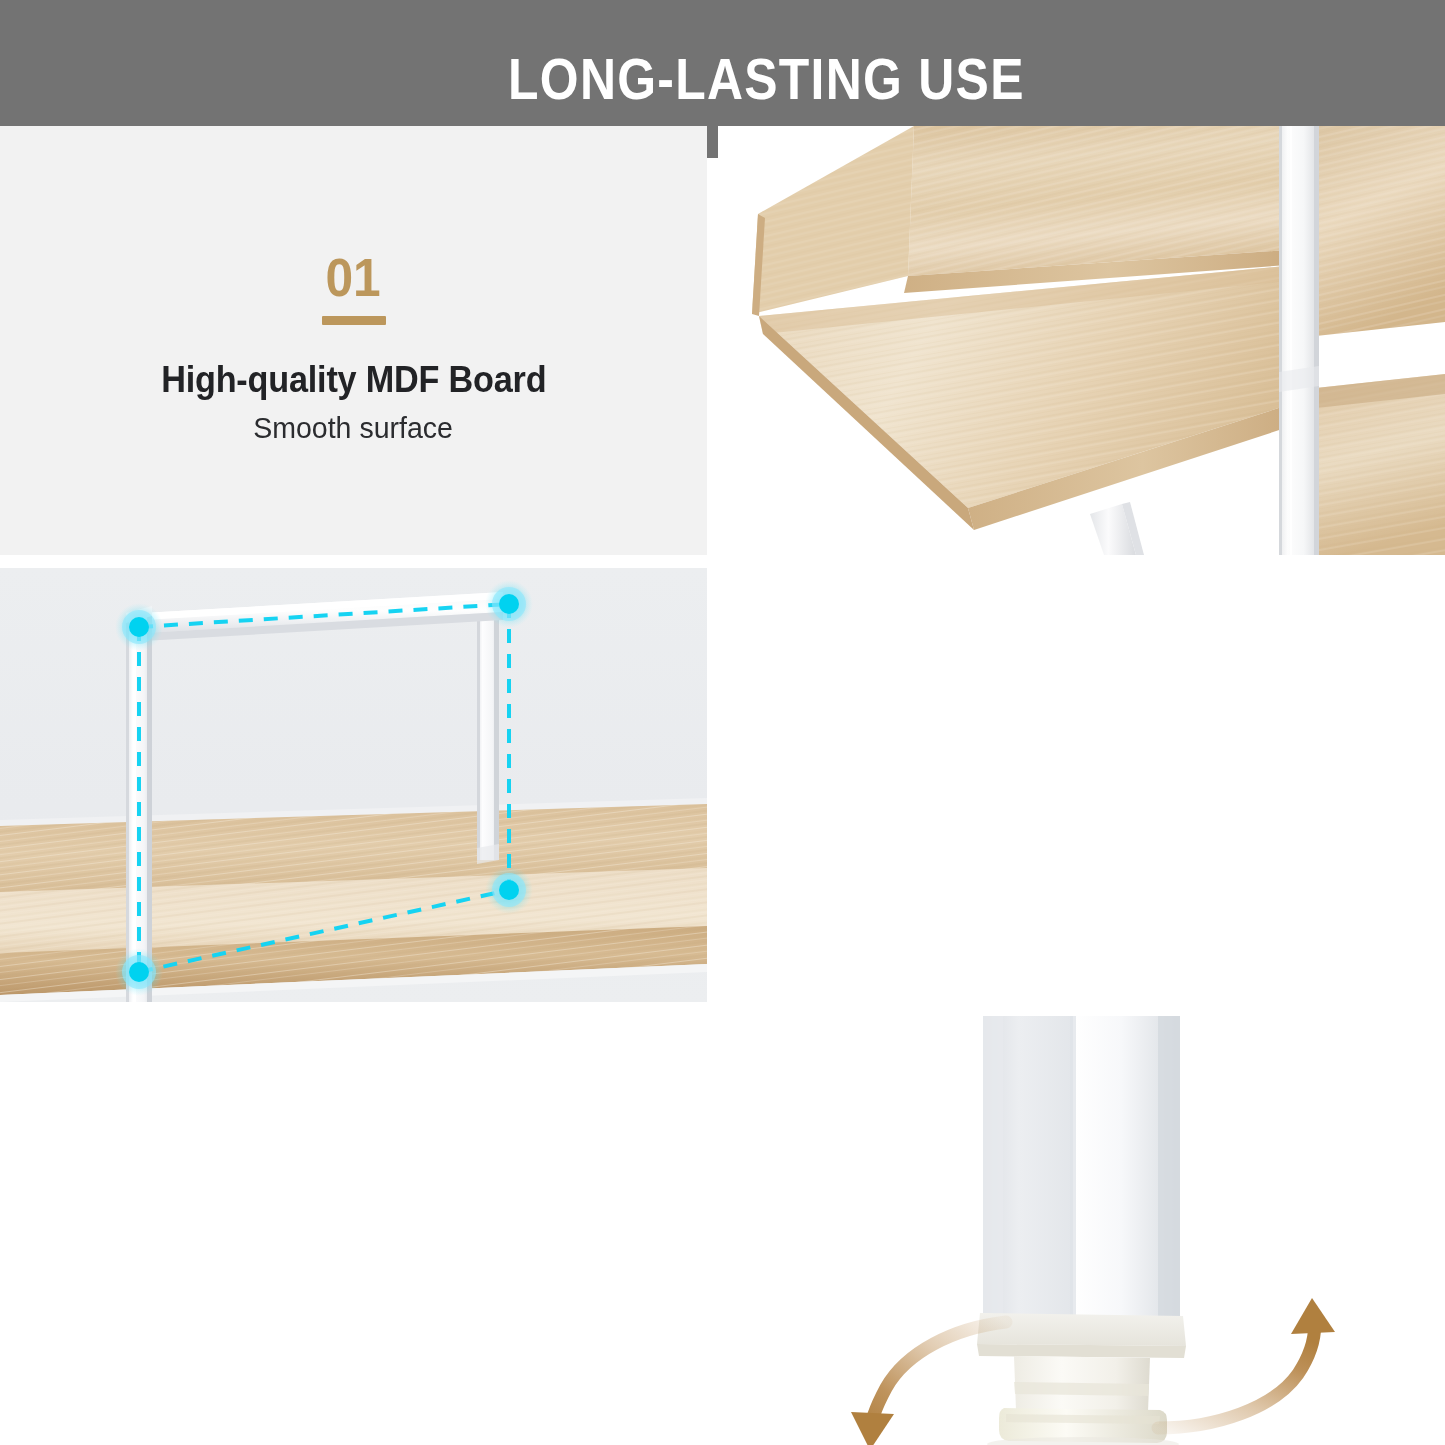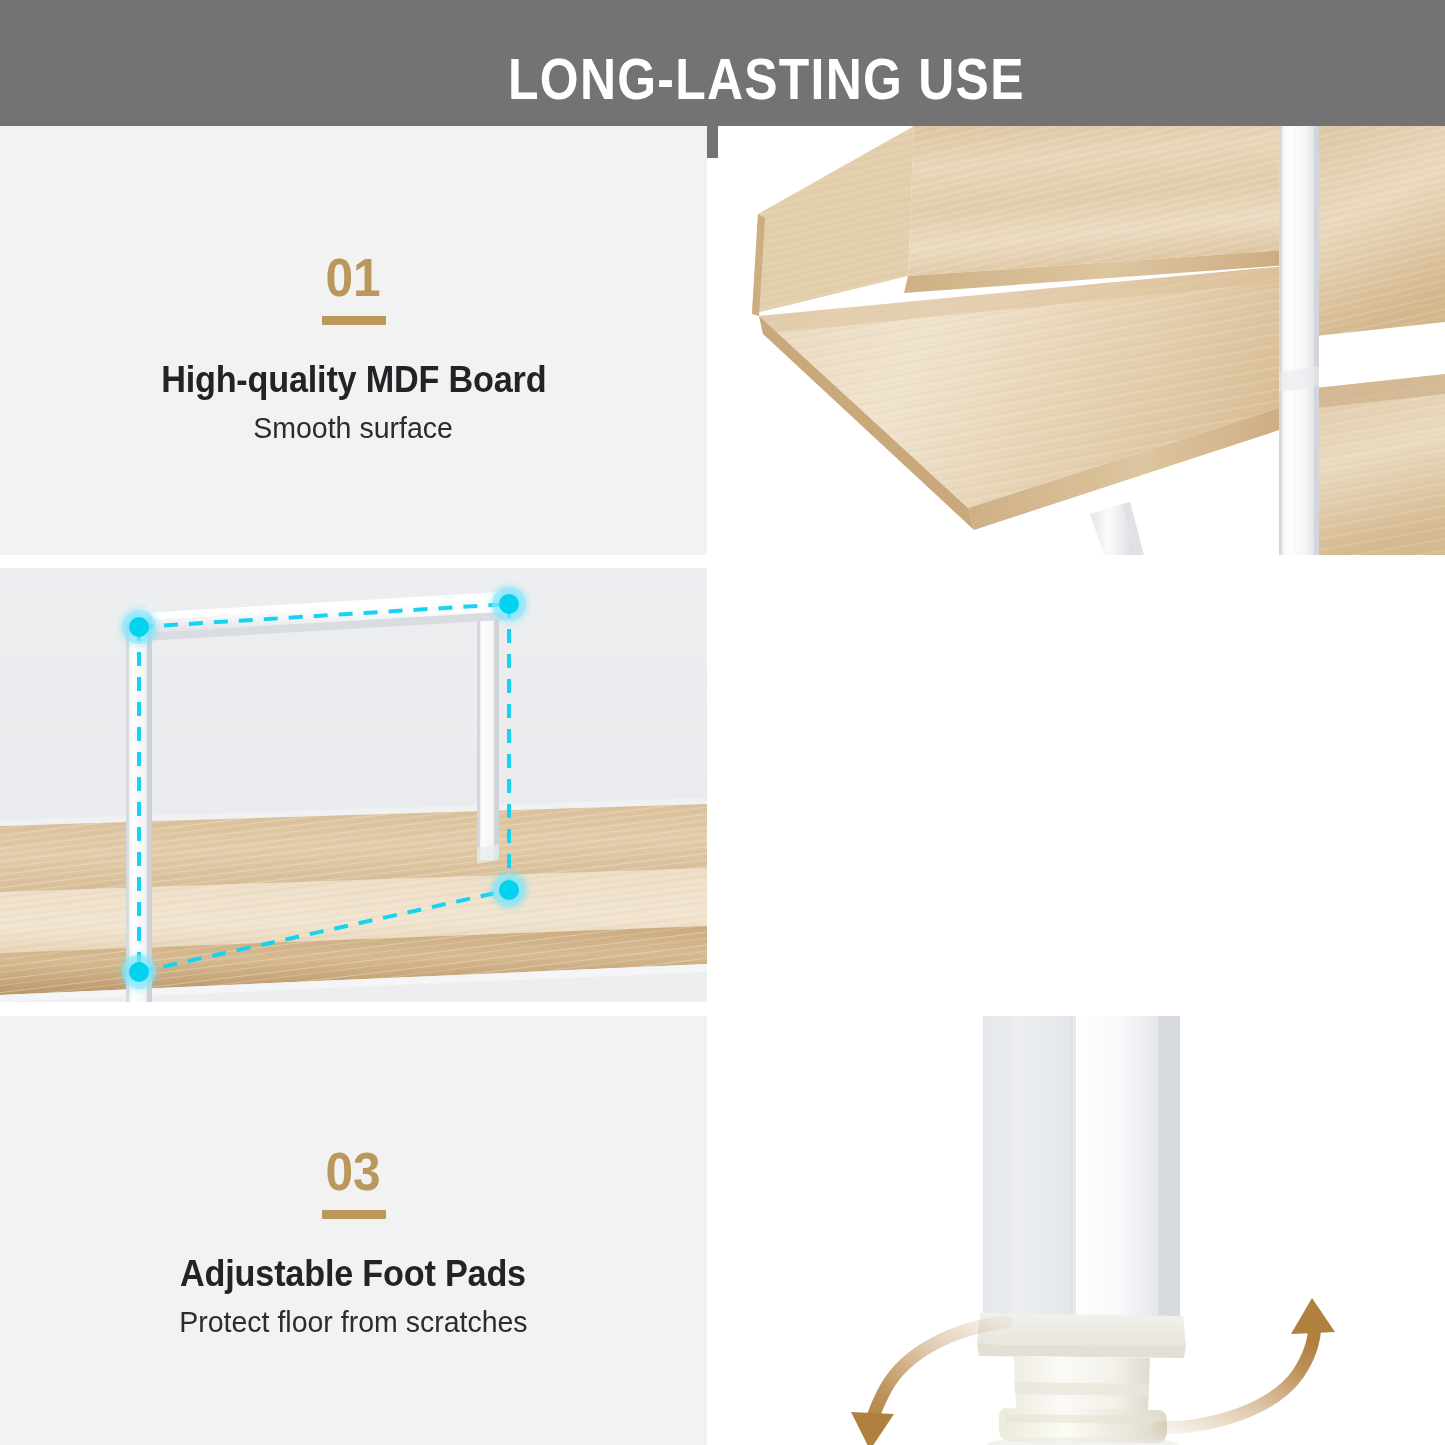--- a/index.html
+++ b/index.html
@@ -337,28 +337,20 @@
         <g>
           <circle cx="139" cy="404" r="24" fill="url(#dotHalo)"></circle>
           <circle cx="139" cy="404" r="17" fill="#8ce7fb" opacity="0.62"></circle>
           <circle cx="139" cy="404" r="10" fill="#00d2f0"></circle>
         </g>
       </g>
     </svg>
   </div>
 
 
-  <div class="cell c-r3c1">
-    <div class="textblock tb-3">
-      <div class="num">03</div>
-      <div class="num-rule"></div>
-      <div class="feat-title">Adjustable Foot Pads</div>
-      <div class="feat-sub">Protect floor from scratches</div>
-    </div>
-  </div>
 
   <div class="cell c-r3c2">
     <div class="p3-bg"></div>
     <svg class="p3-svg" viewBox="0 0 727 429" preserveAspectRatio="none">
       <defs>
         <linearGradient id="legLeft" x1="0" y1="0" x2="1" y2="0">
           <stop offset="0%" stop-color="#dcdfe4"></stop>
           <stop offset="40%" stop-color="#eceef1"></stop>
           <stop offset="100%" stop-color="#e3e6ea"></stop>
         </linearGradient>

